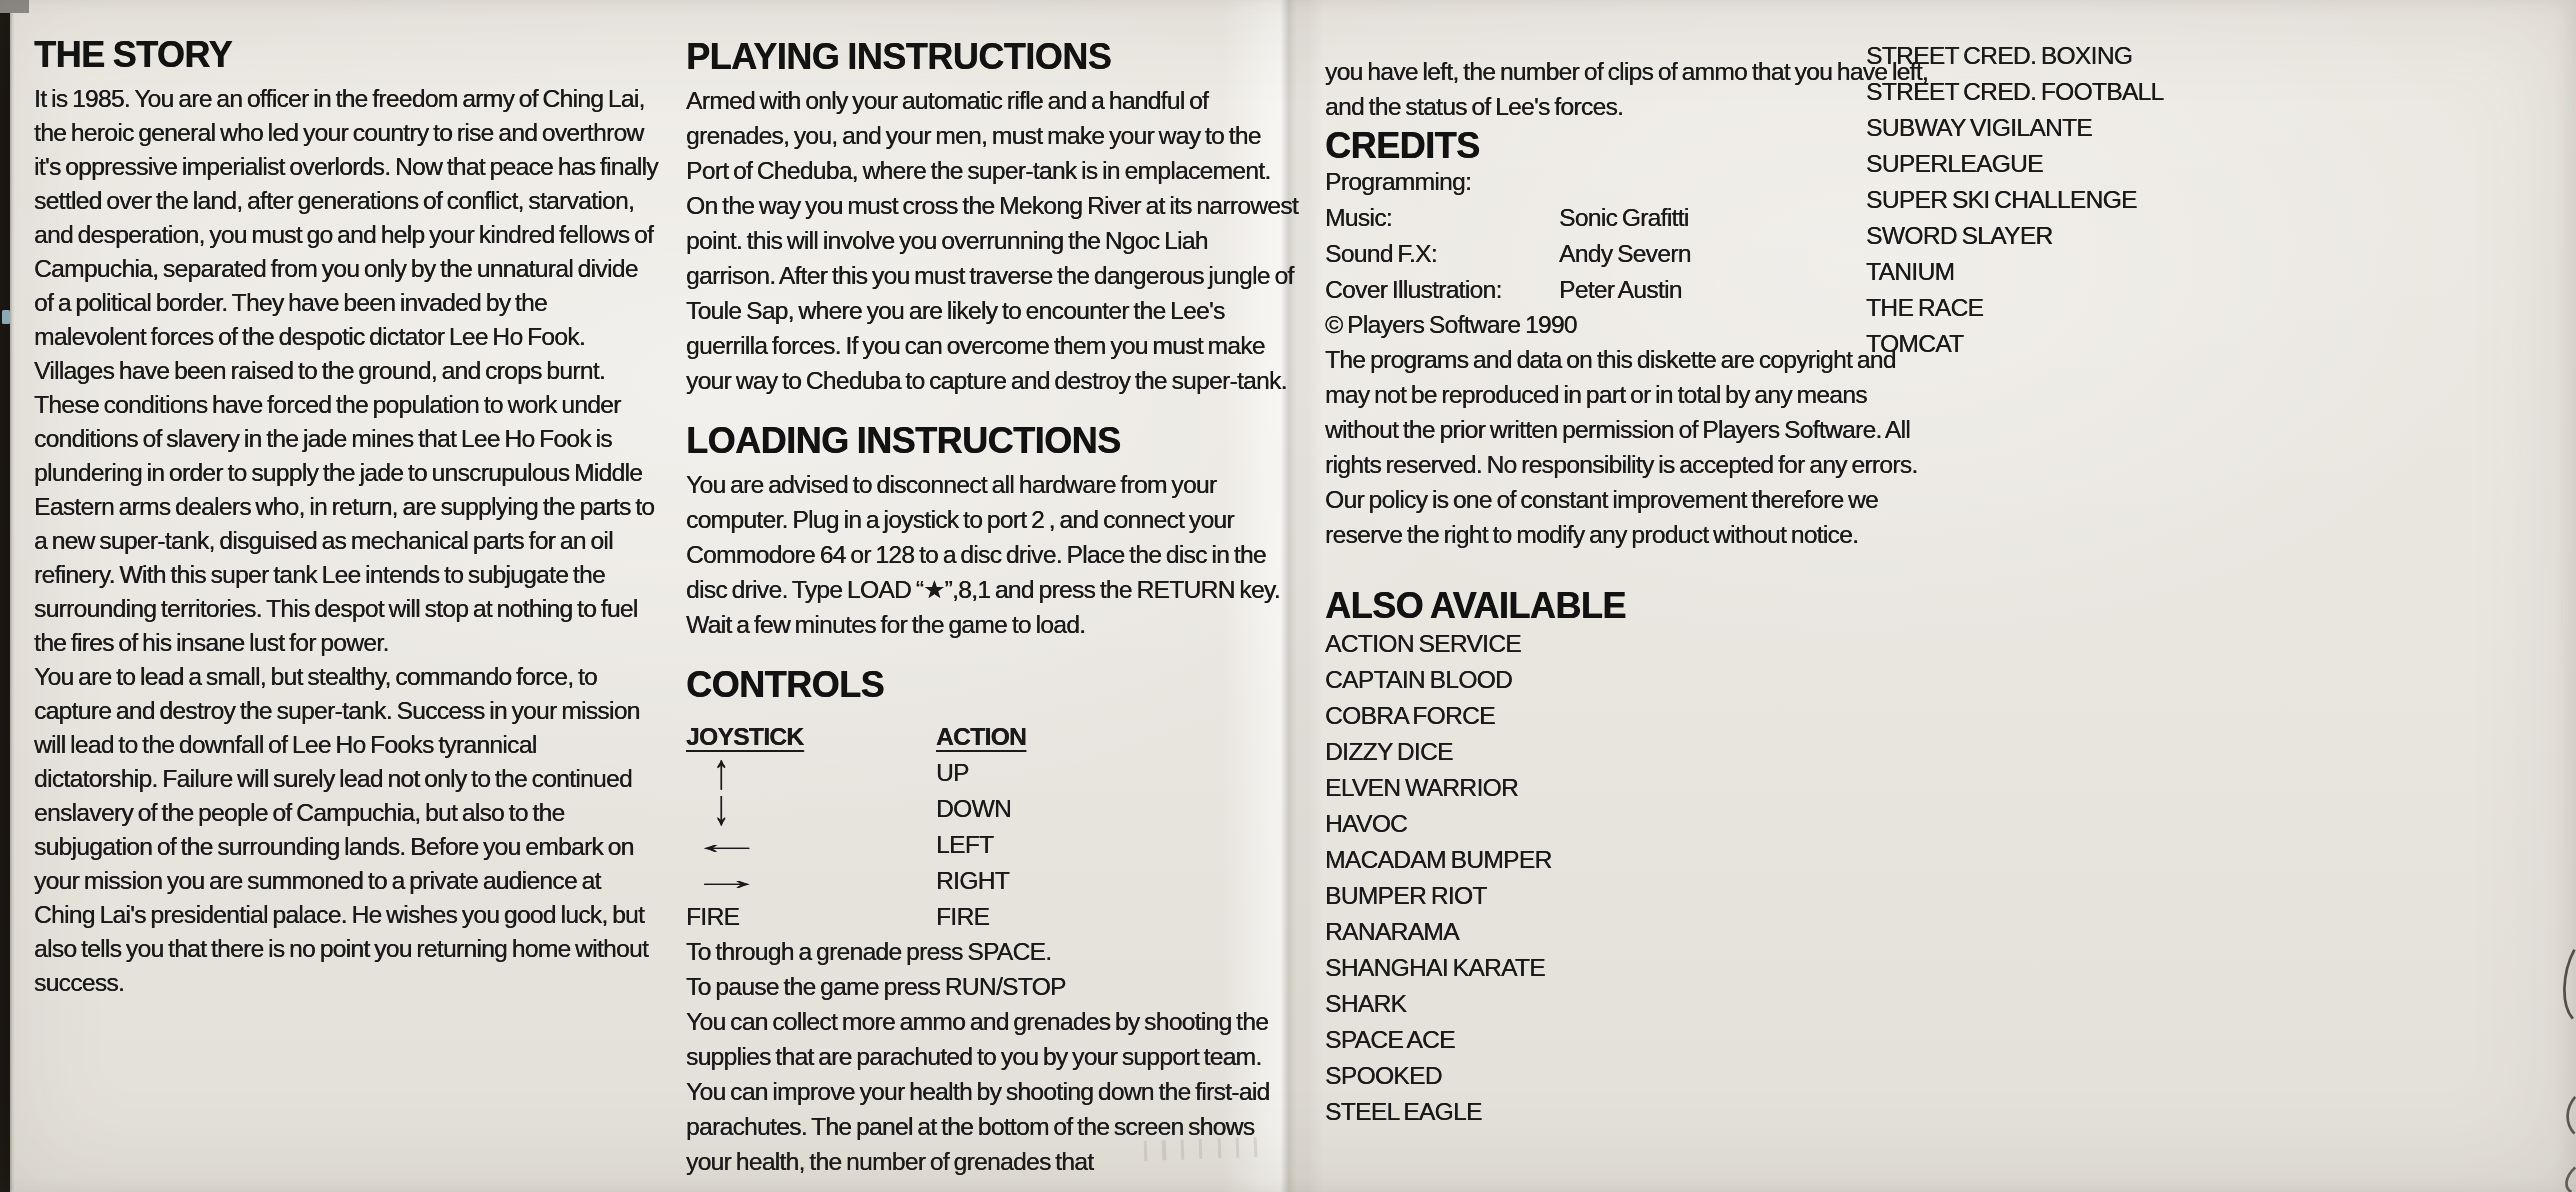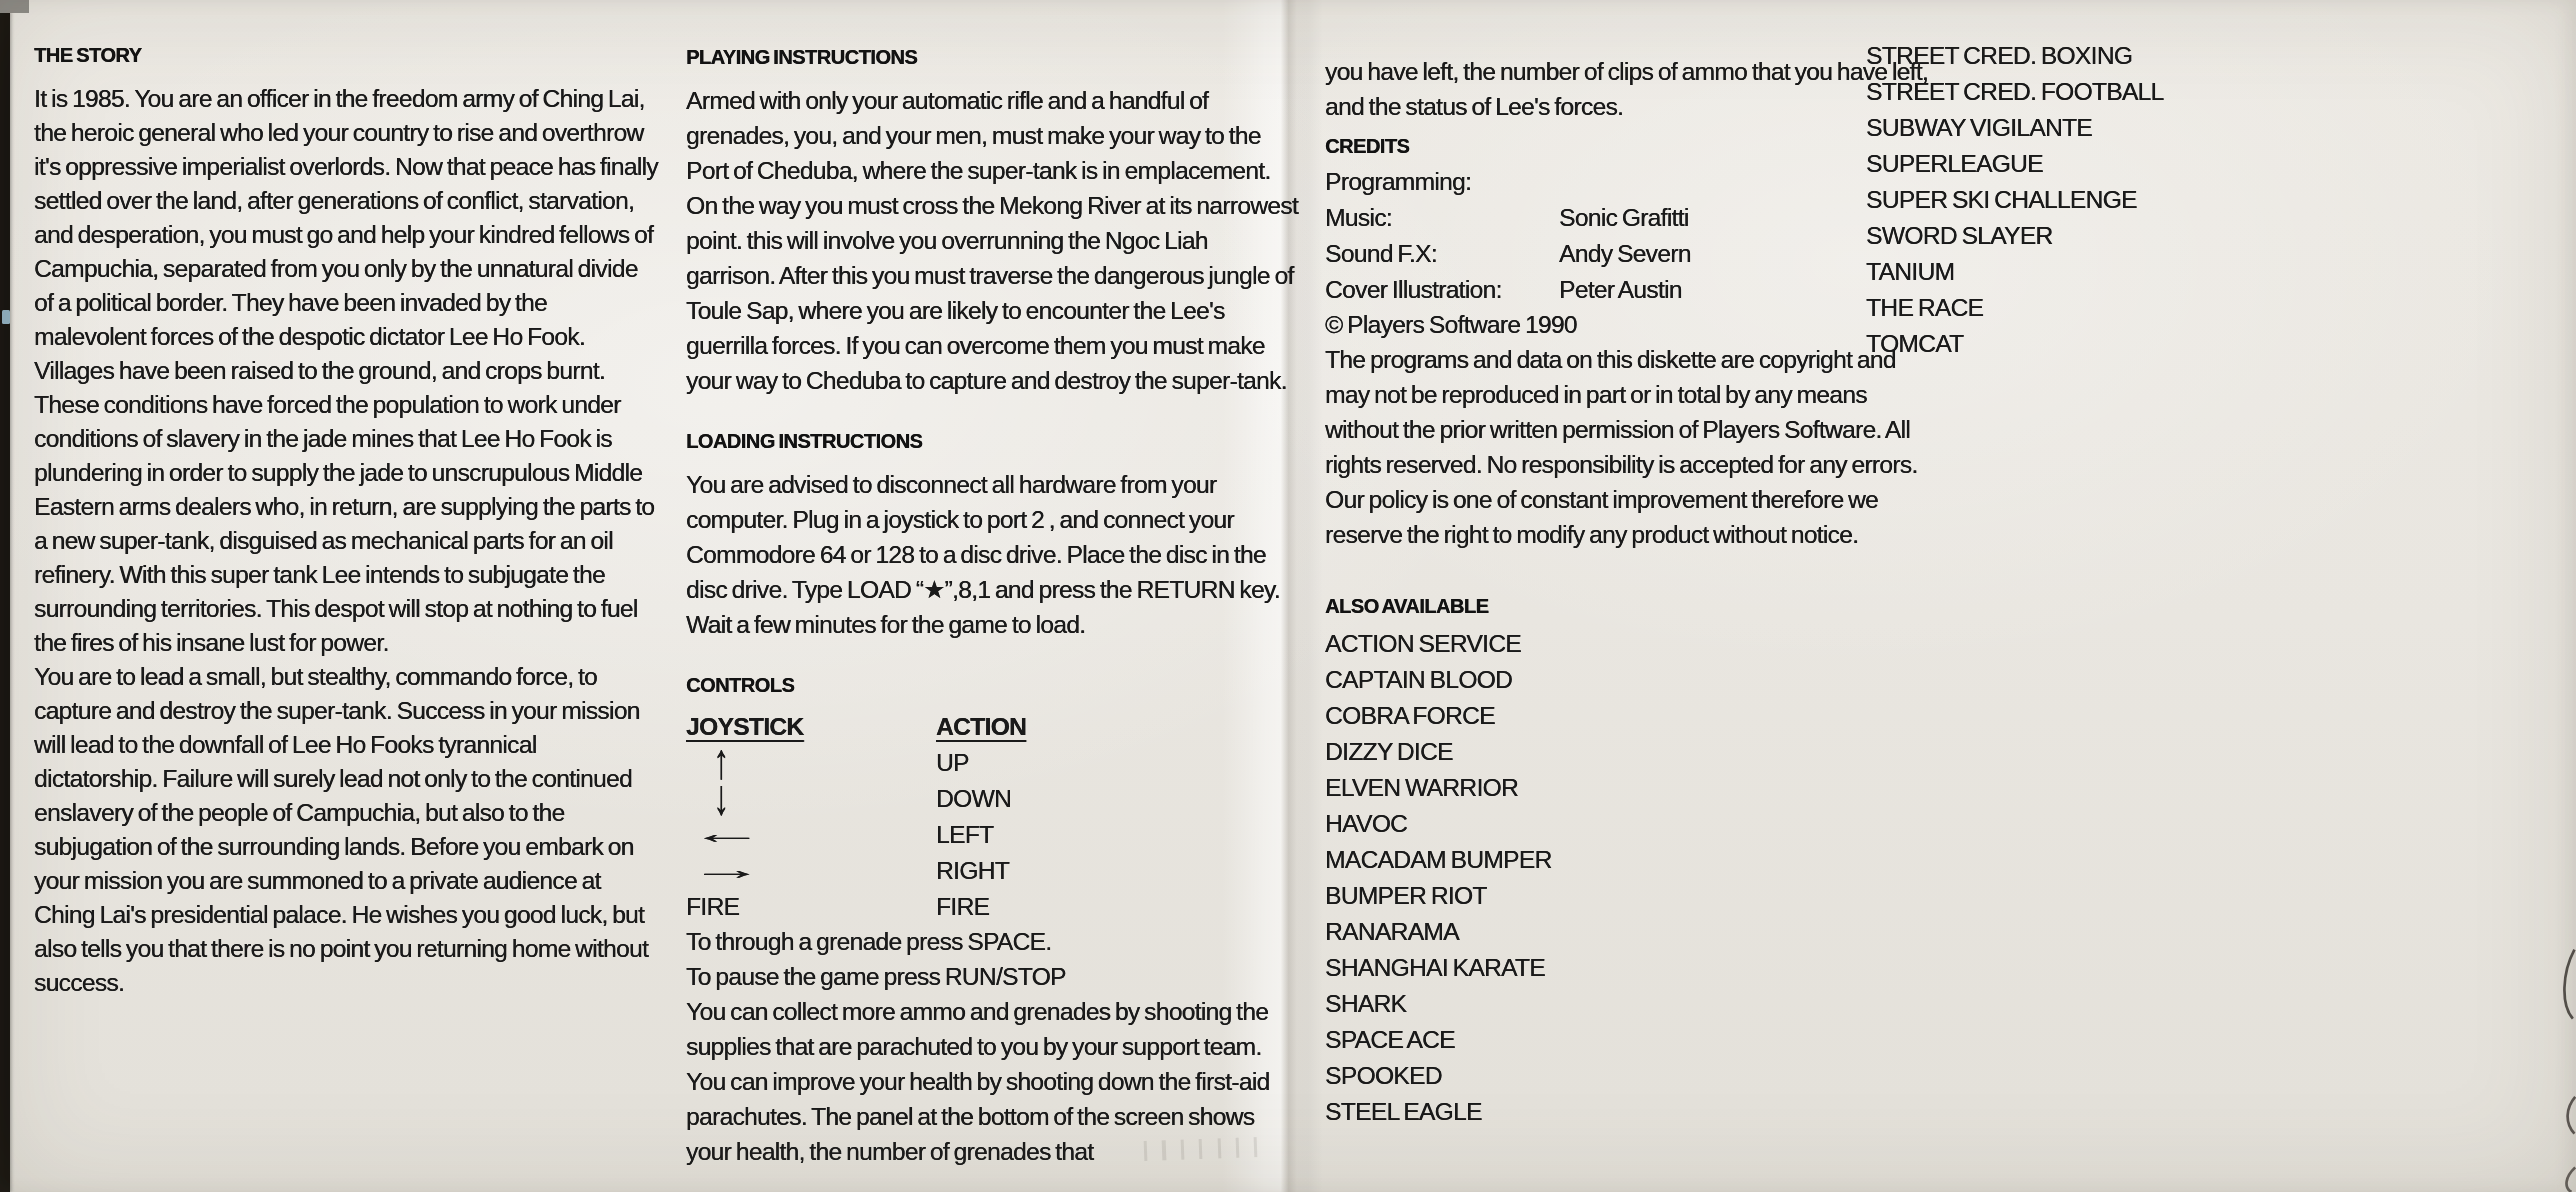--- a/index.html
+++ b/index.html
@@ -32,30 +32,30 @@
   .pen-marks{position:absolute;right:0;top:945px;width:20px;height:247px;}
   .smudge{
     position:absolute;left:1144px;top:1139px;width:115px;height:20px;opacity:.32;
     background:repeating-linear-gradient(90deg, rgba(110,105,98,.5) 0 3.1px, rgba(110,105,98,0) 3.1px 18.4px);
     transform:rotate(-2deg);filter:blur(0.5px);
   }
 
   
   .col{position:absolute;color:#1a1a1a;font-size:24.6px;line-height:35px;letter-spacing:-0.7px;word-spacing:-1.5px;text-shadow:0.3px 0 0 currentColor;}
   .col p{margin:0;}
-  .col h2{font-size:20px;line-height:34px;font-weight:bold;letter-spacing:-0.5px;margin:0;color:#121212;text-shadow:0.4px 0 0 currentColor;}
+  .col h2{font-size:36px;line-height:34px;font-weight:bold;letter-spacing:-0.5px;margin:0;color:#121212;text-shadow:0.4px 0 0 currentColor;}
 
   .col1{left:34px;top:38px;width:624px;}
   .col1 h2{margin-bottom:10px;}
   .col1 p{line-height:34px;}
 
   .col2{left:686px;top:40px;width:615px;}
   .col2 .body{margin-top:9.2px;}
   .col2 h2.mid{margin-top:26px;}
-  .ctl{margin-top:6px;}
+  .ctl{margin-top:16px;}
   .ctl-row{display:flex;align-items:center;height:36px;}
   .ctl-j{flex:0 0 250px;}
   .ctl-head span{font-weight:bold;text-decoration:underline;text-decoration-thickness:2.3px;text-underline-offset:5.4px;}
   .arrow{display:inline-block;font-size:28px;line-height:28px;}
   .arrow-v{transform:scaleY(1.8) scaleX(1.15);margin-left:28px;}
   .arrow-h{transform:scaleX(2.7);transform-origin:left center;margin-left:1.5px;}
   .note{margin-top:1.5px;}
 
   .col3{left:1325px;top:54px;width:607px;}
   .col3 p{line-height:35px;}

